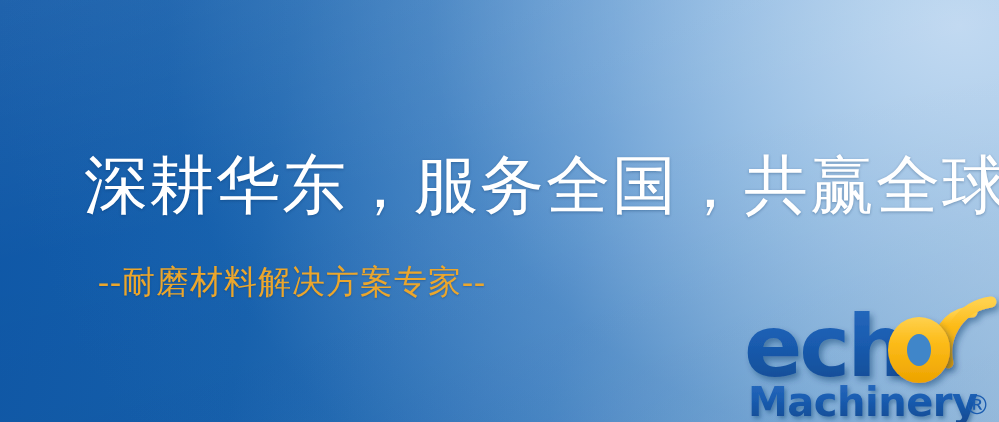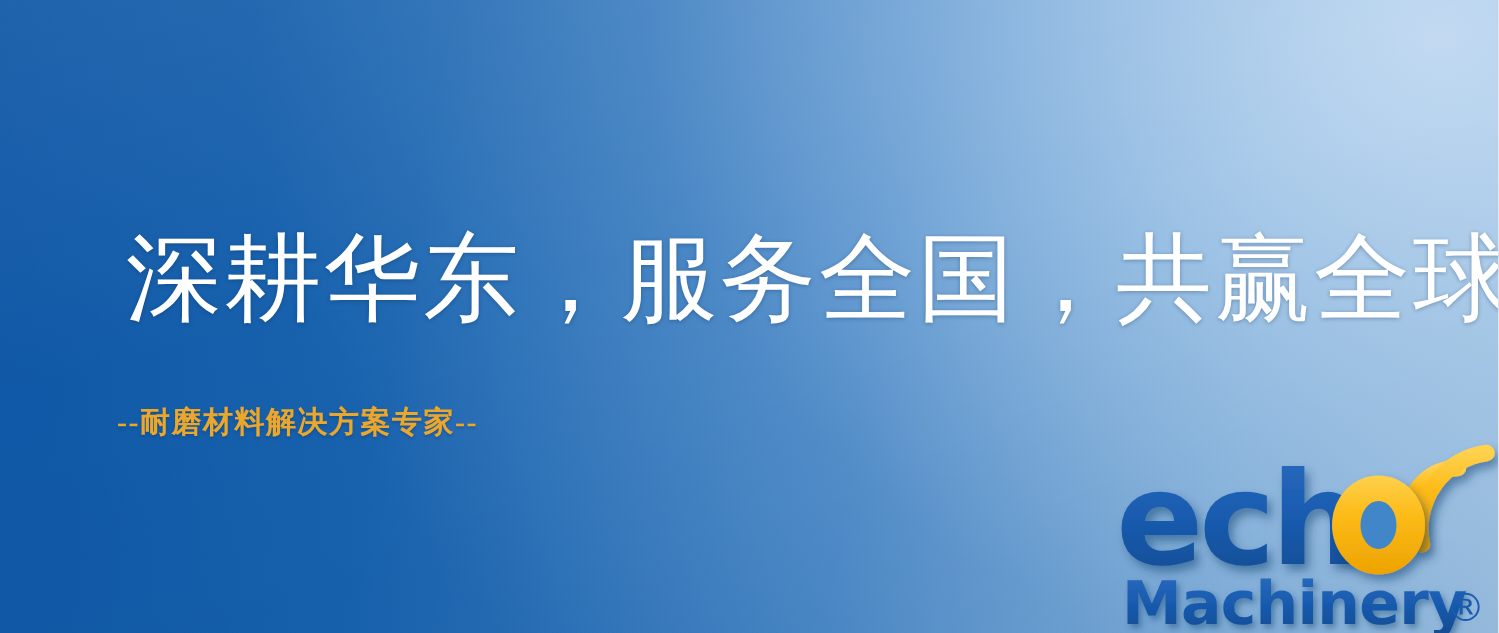--- a/index.html
+++ b/index.html
@@ -41,30 +41,29 @@
     color: #ffffff;
     font-family: "Liberation Serif", "DejaVu Serif", serif;
     font-size: 64px;
     line-height: 76px;
     letter-spacing: 2px;
     white-space: nowrap;
     text-shadow: 0 1px 3px rgba(0, 38, 82, 0.33);
   }
   .subline {
     position: absolute;
-    left: 78px;
+    left: 98px;
     top: 265px;
     color: #eba62c;
     font-family: "Liberation Serif", "DejaVu Serif", serif;
-    font-size: 20px;
+    font-size: 33px;
     line-height: 34px;
     letter-spacing: 1px;
     white-space: nowrap;
     text-shadow: 0 1px 2px rgba(0, 38, 82, 0.28);
-    font-weight: bold;
   }
 
   
   .logo {
     position: absolute;
     left: 742px;
     top: 288px;
     width: 258px;
     height: 134px;
   }

